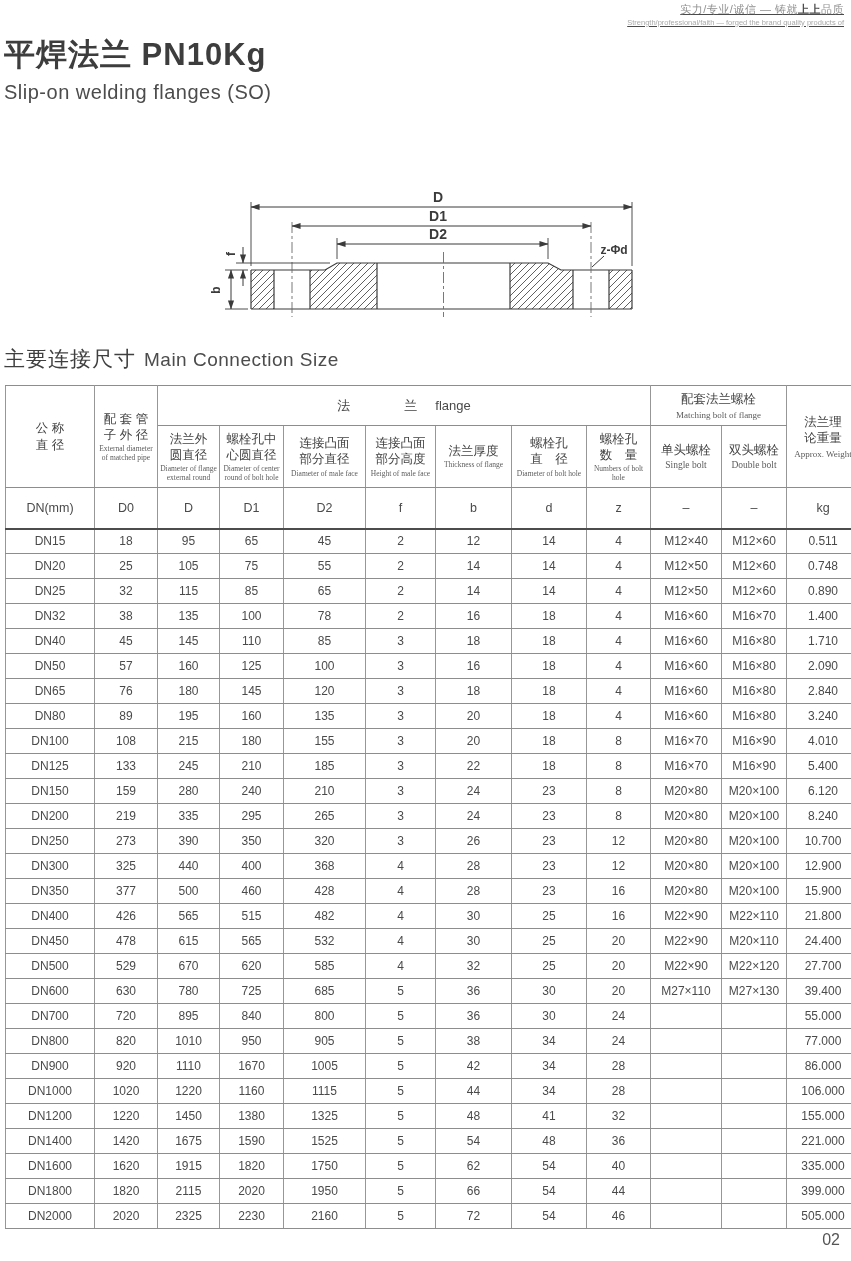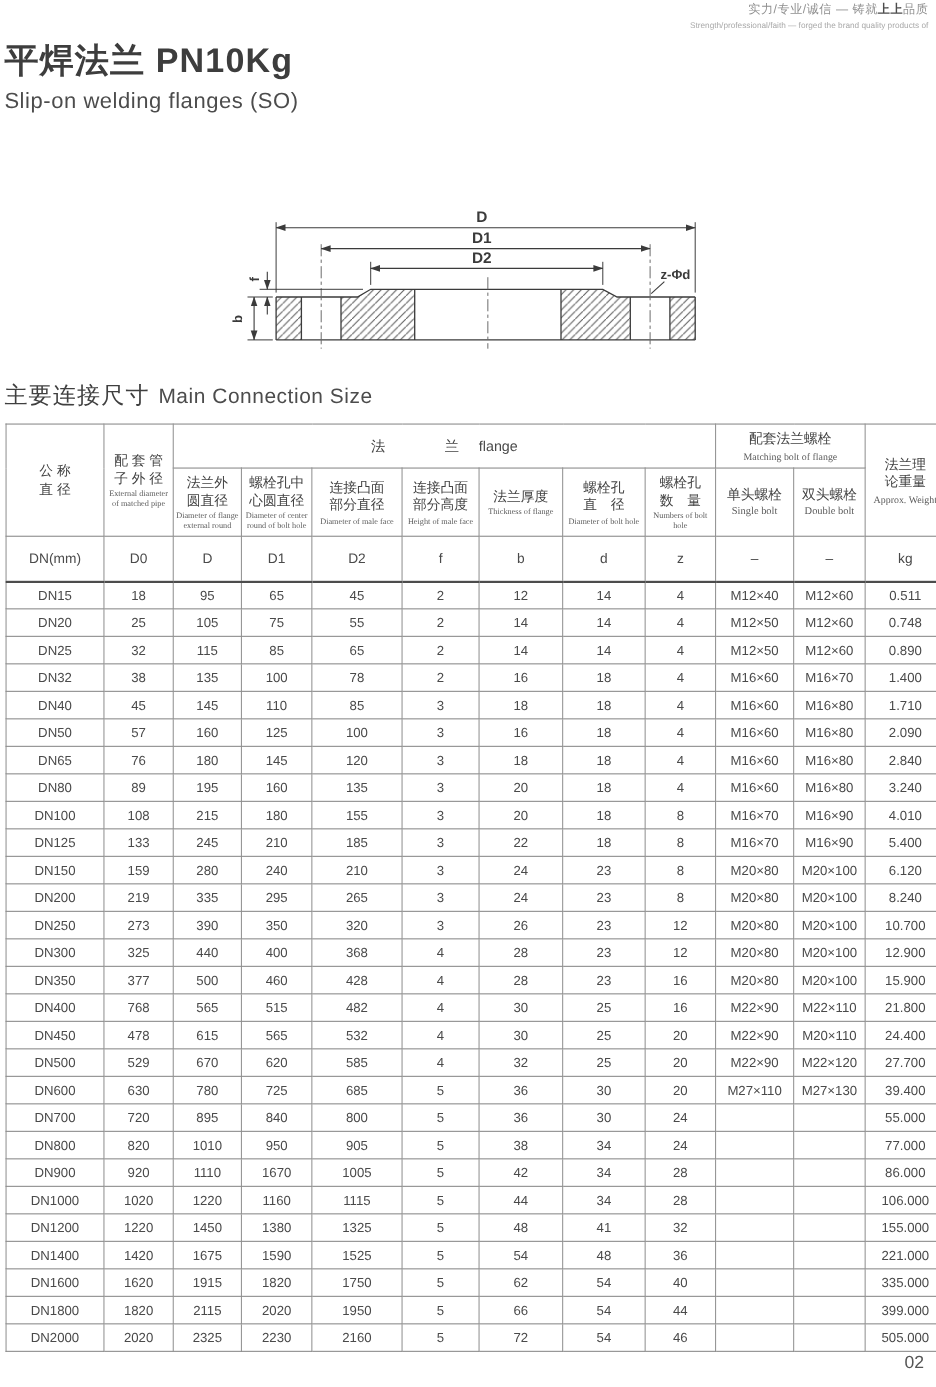--- a/index.html
+++ b/index.html
@@ -2,21 +2,21 @@
 <html><head>
 <meta charset="utf-8">
 <style>
   html,body { margin:0; padding:0; }
   body {
     width:851px; height:1261px; position:relative; background:#ffffff;
     font-family:"Liberation Sans","DejaVu Sans",sans-serif; color:#4a4a4a;
     overflow:hidden;
   }
   
-  .brand { position:absolute; top:3px; right:7px; text-align:right; line-height:1.25; }
+  .brand { position:absolute; top:3px; right:7px; text-align:right; line-height:1.25;text-decoration:underline; }
   .slogan-cn { font-size:11px; color:#8f8f8f; letter-spacing:.5px; }
   .slogan-cn .bold { color:#4d4d4d; font-weight:bold; }
   .slogan-en { font-size:7.5px; color:#a9a9a9; margin-top:1px; }
   .website { font-size:17px; font-style:italic; color:#49c3f1; margin-top:3px; letter-spacing:.5px; }
 
   
   .title-block { position:absolute; left:4px; top:34px; }
   .title-cn { font-size:31px; color:#3d3d3d; letter-spacing:1px;font-weight:bold; }
   .title-en { font-size:20px; color:#4c4c4c; margin-top:5px; letter-spacing:.5px; }
 
@@ -442,21 +442,21 @@
           <td>4</td>
           <td>28</td>
           <td>23</td>
           <td>16</td>
           <td>M20×80</td>
           <td>M20×100</td>
           <td>15.900</td>
         </tr>
         <tr>
           <td>DN400</td>
-          <td>768</td>
+          <td>426</td>
           <td>565</td>
           <td>515</td>
           <td>482</td>
           <td>4</td>
           <td>30</td>
           <td>25</td>
           <td>16</td>
           <td>M22×90</td>
           <td>M22×110</td>
           <td>21.800</td>

